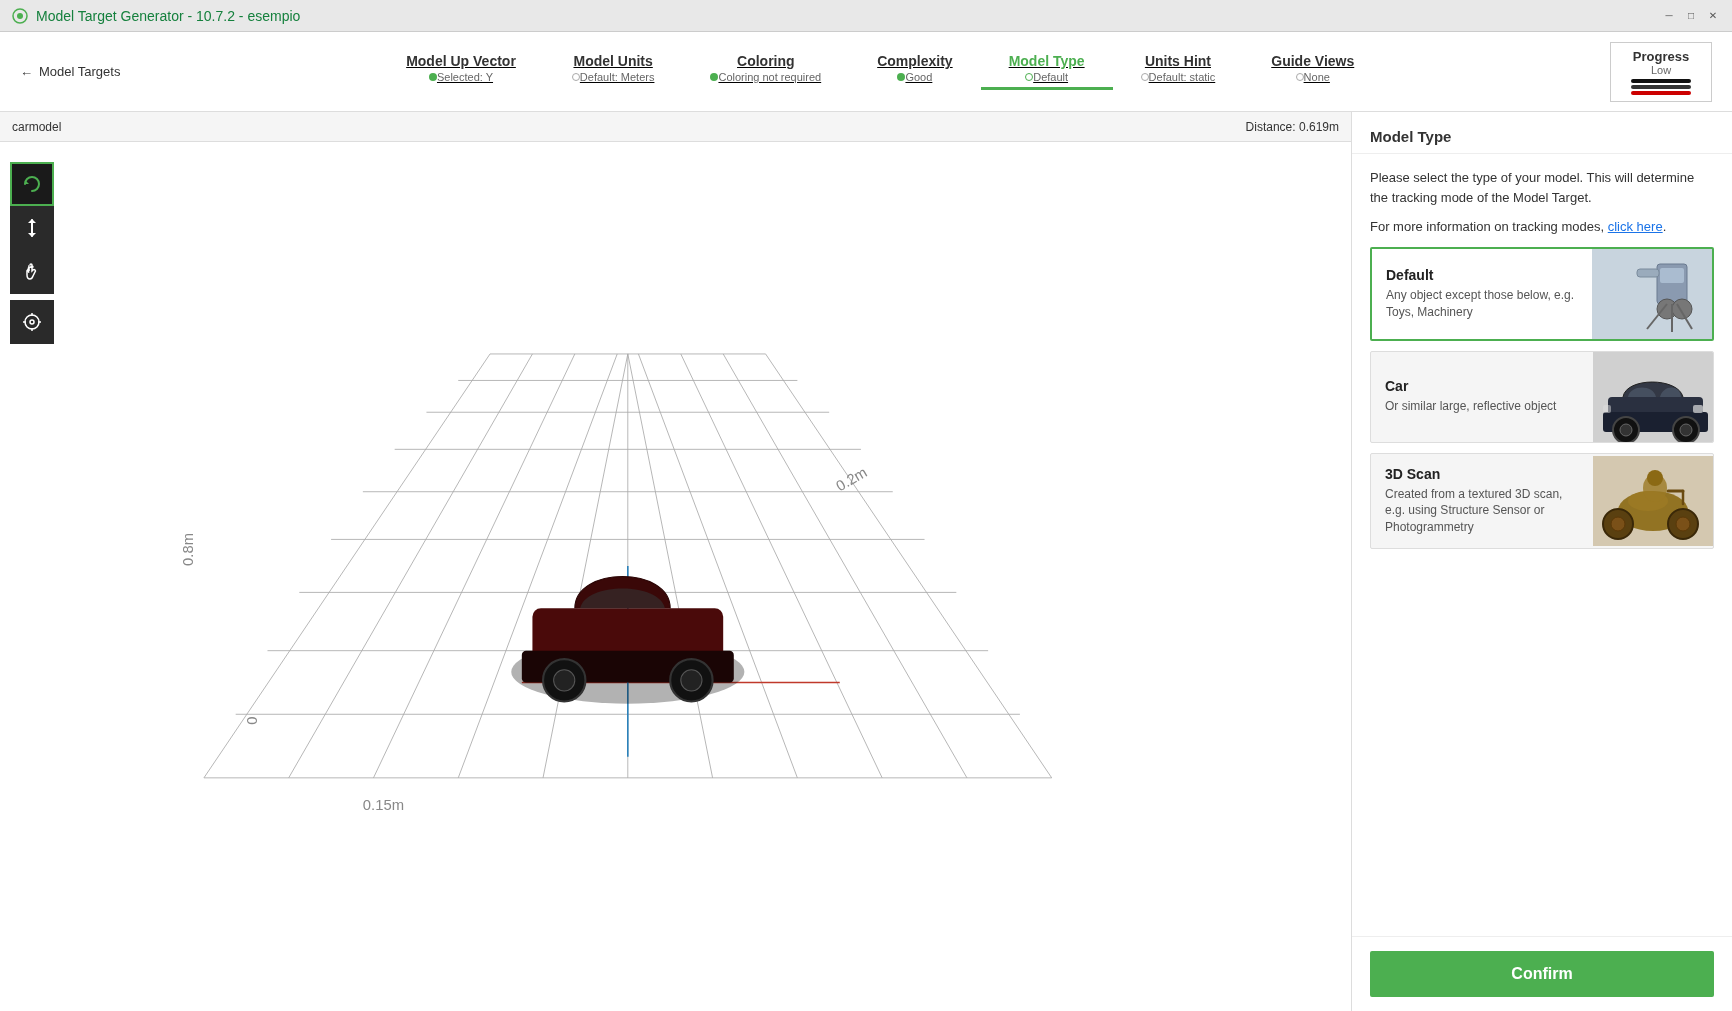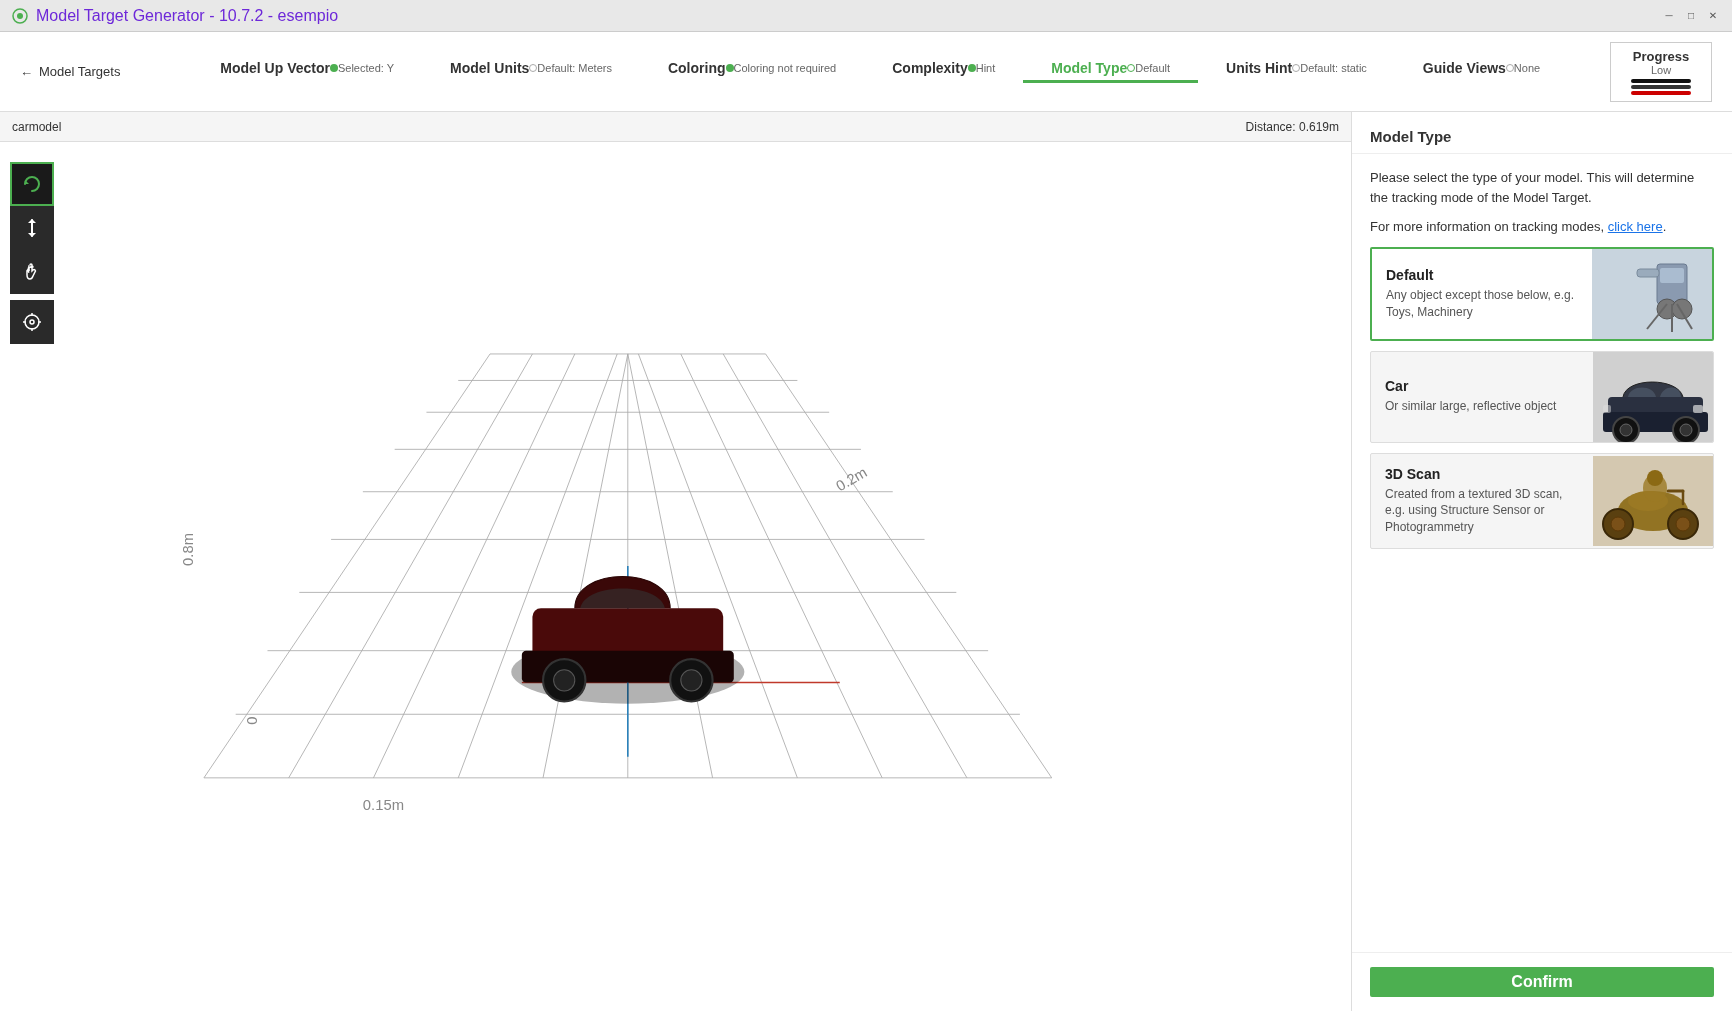--- a/index.html
+++ b/index.html
@@ -21,22 +21,22 @@
       padding: 0 12px;
       border-bottom: 1px solid #ccc;
       position: relative;
     }
     .title-bar-icon {
       width: 16px;
       height: 16px;
       margin-right: 8px;
     }
     .title-bar-text {
-      font-size: 16px;
-      color: #6d28d9;
+      font-size: 14px;
+      color: #15803d;
       flex: 1;
     }
     .title-bar-controls {
       display: flex;
       gap: 8px;
     }
     .title-bar-btn {
       width: 14px;
       height: 14px;
       display: flex;
@@ -71,26 +71,27 @@
     }
     .nav-steps {
       display: flex;
       flex: 1;
       align-items: center;
       justify-content: center;
       gap: 0;
     }
     .nav-step {
       display: flex;
-      flex-direction: row;
-      align-items: flex-start;
+      flex-direction: column;
+      align-items: center;
       padding: 0 28px;
       cursor: pointer;
       border-bottom: 3px solid transparent;
       padding-bottom: 4px;
+      text-decoration: underline;
     }
     .nav-step.active {
       border-bottom-color: #4caf50;
     }
     .nav-step-title {
       font-size: 14px;
       font-weight: 600;
       color: #333;
     }
     .nav-step.active .nav-step-title {
@@ -301,21 +302,21 @@
       flex-shrink: 0;
     }
 
     
     .confirm-btn-area {
       padding: 14px 18px;
       border-top: 1px solid #eee;
     }
     .confirm-btn {
       width: 100%;
-      height: 30px;
+      height: 46px;
       background: #4caf50;
       border: none;
       color: #fff;
       font-size: 16px;
       font-weight: 600;
       cursor: pointer;
       border-radius: 2px;
     }
 
     
@@ -374,21 +375,21 @@
       <div class="nav-step-sub">
         <span class="dot dot-green"></span>
         <span>Coloring not required</span>
       </div>
     </div>
 
     <div class="nav-step">
       <span class="nav-step-title">Complexity</span>
       <div class="nav-step-sub">
         <span class="dot dot-green"></span>
-        <span>Hint</span>
+        <span>Good</span>
       </div>
     </div>
 
     <div class="nav-step active">
       <span class="nav-step-title">Model Type</span>
       <div class="nav-step-sub">
         <span class="dot-outline-green"></span>
         <span>Default</span>
       </div>
     </div>

